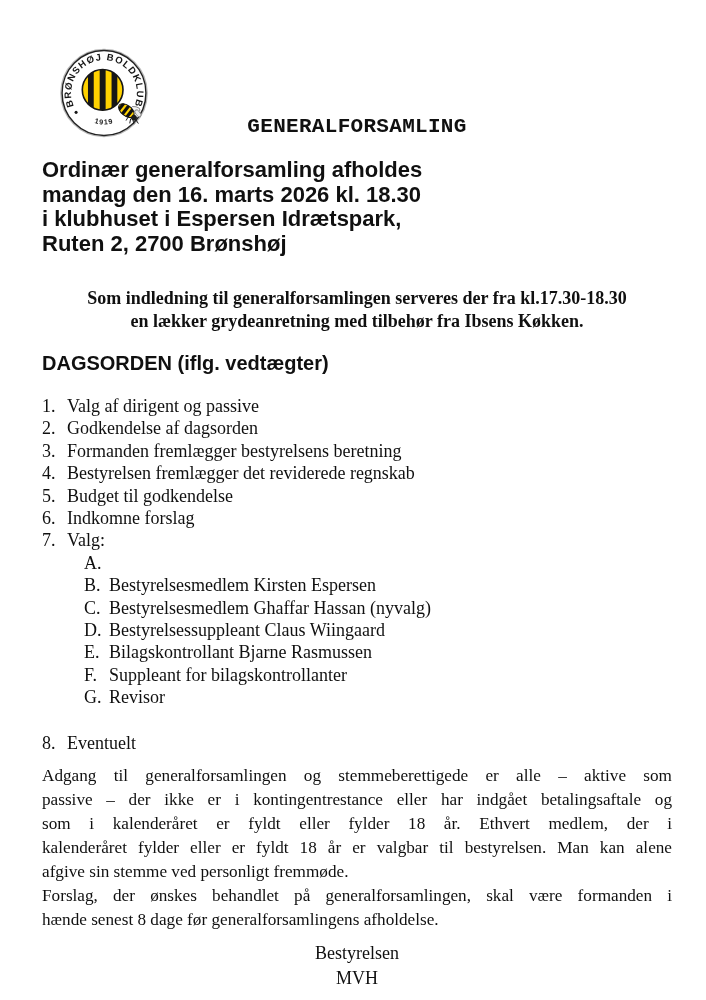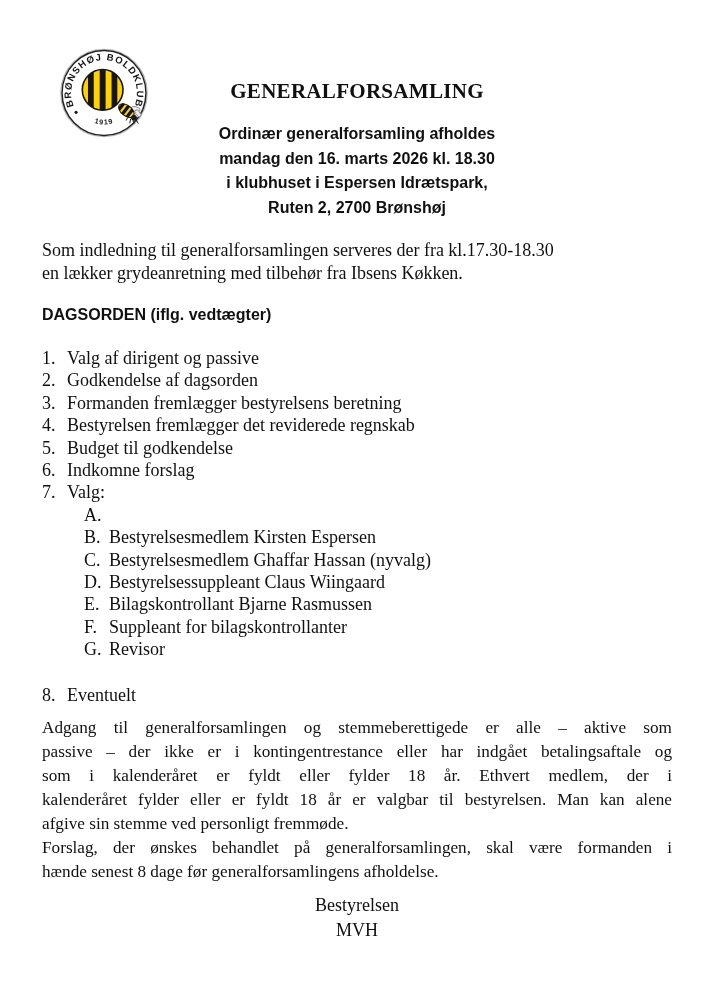--- a/index.html
+++ b/index.html
@@ -20,50 +20,51 @@
     top: 47px;
     width: 90px;
     height: 92px;
   }
 
   .content {
     padding: 0 34px 0 42px; 
   }
 
   .title {
-    padding-top: 78px;
+    padding-top: 114px;
     text-align: center;
-    font-family: Liberation Serif, serif;
+    font-family: Liberation Mono, monospace;
     font-weight: 700;
     font-size: 21px;
     line-height: 26px;
     letter-spacing: 0.3px;
   }
 
   .subtitle {
     margin-top: 18px;
-    text-align: center;
+    text-align: left;
     font-family: "Liberation Sans", sans-serif;
     font-weight: 700;
-    font-size: 16px;
+    font-size: 22px;
     line-height: 24.5px;
   }
 
   .intro {
-    margin-top: 19px;
-    text-align: left;
+    margin-top: 31px;
+    text-align: center;
     font-size: 18px;
     line-height: 23px;
+    font-weight: bold;
   }
 
   .agenda-heading {
     margin-top: 17px;
     font-family: "Liberation Sans", sans-serif;
     font-weight: 700;
-    font-size: 16px;
+    font-size: 20px;
     line-height: 26px;
   }
 
   .agenda-list {
     margin-top: 19px;
     font-size: 18px;
     line-height: 22.4px;
   }
   .row { display: flex; }
   .row .num {

